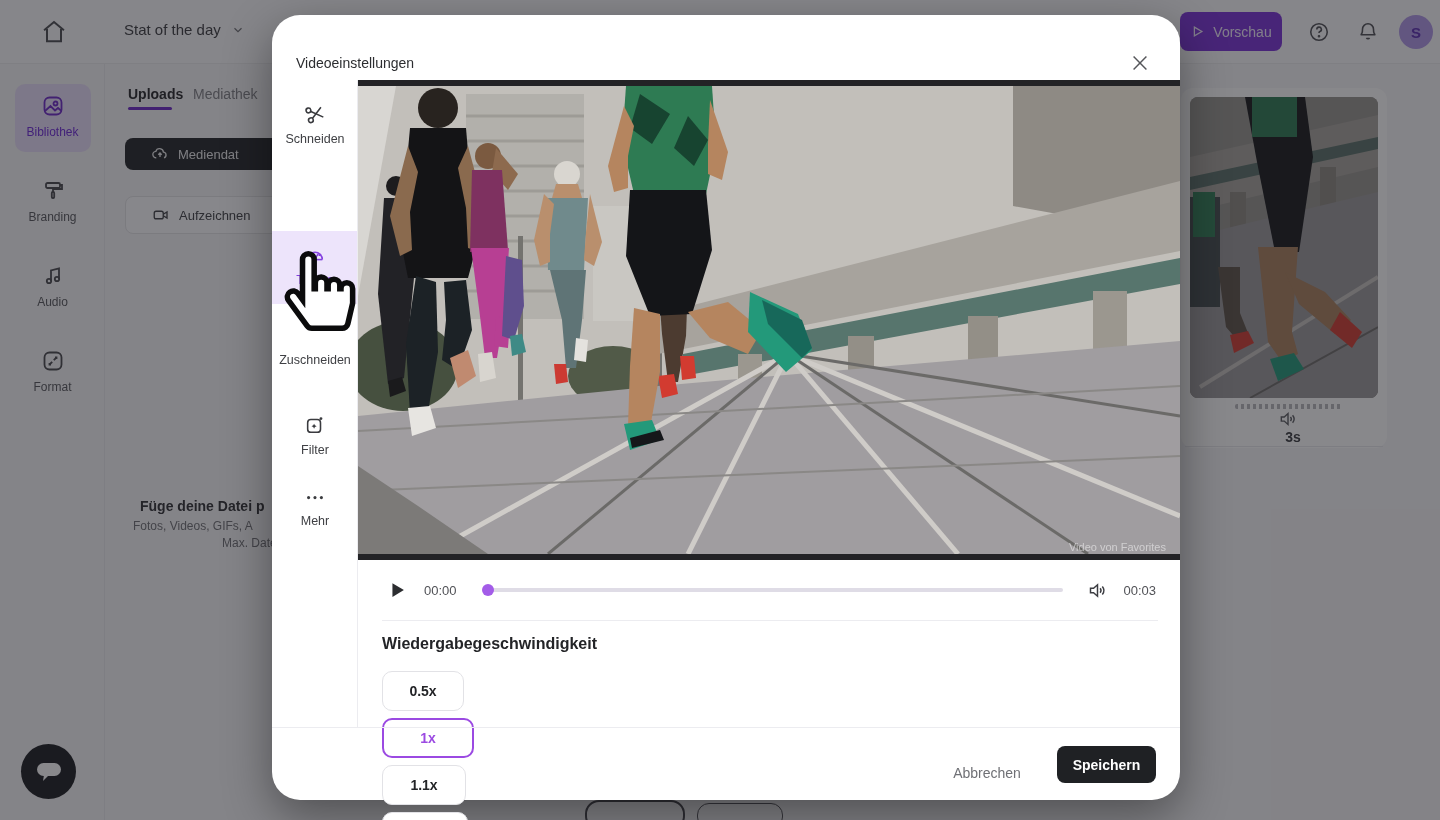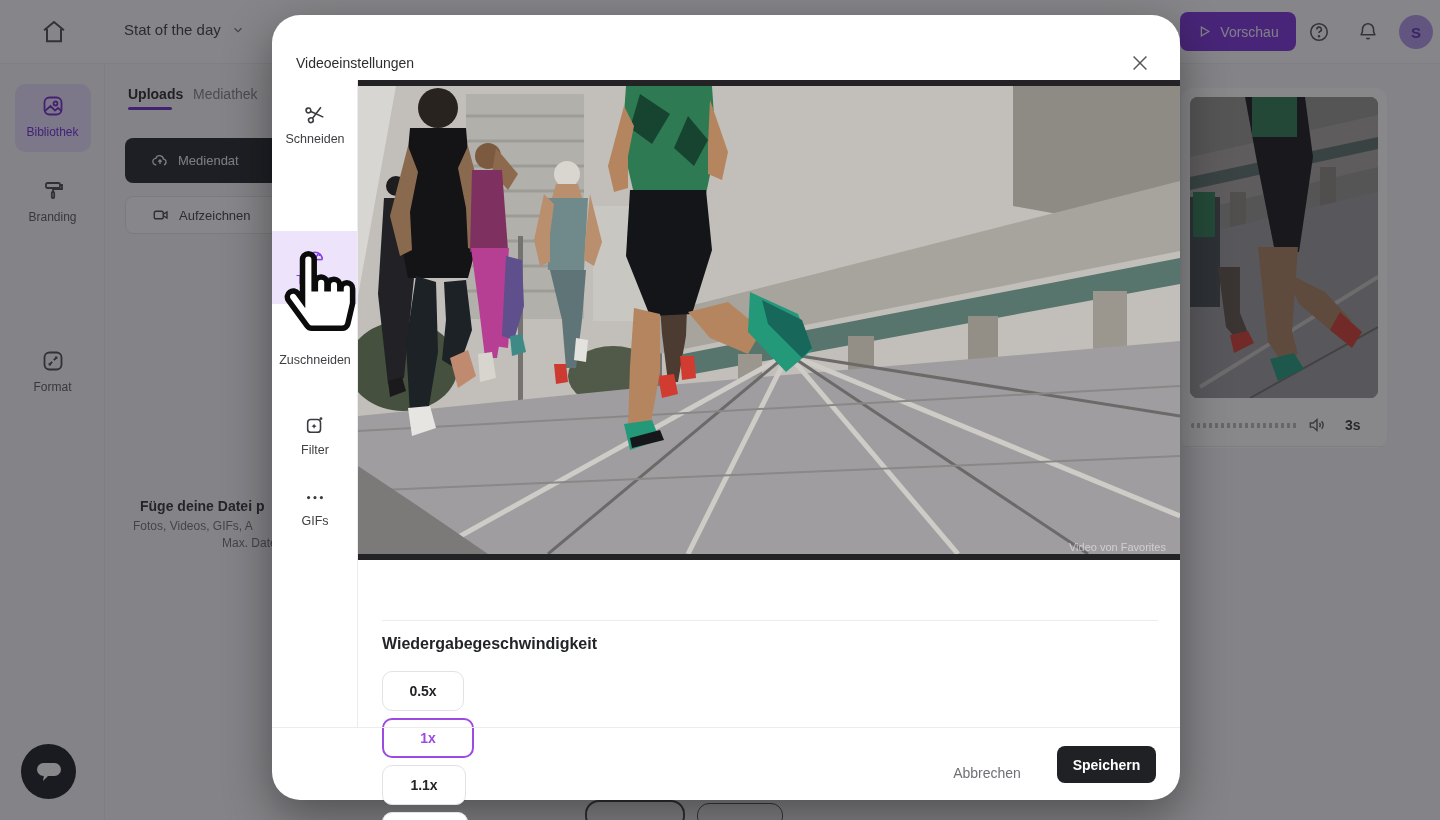--- a/index.html
+++ b/index.html
@@ -7,47 +7,47 @@
   body { font-family:"Liberation Sans", sans-serif; background:#f7f6f8; position:relative; }
   .abs { position:absolute; }
   svg { display:block; }
 
   
   #app { inset:0; z-index:0; }
   .topbar { left:0; top:0; width:1440px; height:64px; background:#fbfafc; border-bottom:1px solid #ececef; }
   .home-btn { left:40px; top:18px; width:28px; height:28px; color:#4a4b50; cursor:pointer; }
   .proj-title { left:124px; top:21px; font-size:15px; color:#3b3c40; display:flex; align-items:center; gap:10px; }
   .proj-title .chev { color:#6f7075; }
-  .btn-vorschau { left:1180px; top:12px; width:116px; height:39px; background:#7a30d8; border-radius:8px; color:#f1eafc;
+  .btn-vorschau { left:1180px; top:12px; width:102px; height:39px; background:#7a30d8; border-radius:8px; color:#f1eafc;
                   display:flex; align-items:center; justify-content:center; gap:8px; font-size:14px;text-align:center; }
   .icon-circle { top:21px; width:22px; height:22px; color:#4e4f54; }
   .avatar { left:1399px; top:15px; width:34px; height:34px; border-radius:50%; background:#af97e8; color:#5c2db3;
             font-size:15px; font-weight:bold; display:flex; align-items:center; justify-content:center; }
 
   .sidebar { left:0; top:64px; width:105px; height:756px; background:#f7f6f8; border-right:1px solid #ebebee; }
   .side-item { width:105px; text-align:center; color:#56575c; font-size:12px; }
   .side-item .ic { margin:0 auto 7px auto; width:24px; height:24px; color:#47484d; }
   .side-active-box { left:15px; top:20px; width:76px; height:68px; background:#e9defa; border-radius:10px; }
   .side-item.active .ic { color:#6d28c9; }
   .side-item.active .lbl { color:#6d28d9; }
 
   .tab { font-size:14px; color:#808186; }
   .tab.active { color:#26272a; font-weight:bold; }
   .tab-underline { left:128px; top:107px; width:44px; height:3px; border-radius:2px; background:#6d28c9; }
-  .btn-upload { left:125px; top:138px; width:175px; height:45px; background:#232528; border-radius:8px; color:#e8e8ea;
+  .btn-upload { left:125px; top:138px; width:175px; height:32px; background:#232528; border-radius:8px; color:#e8e8ea;
                 display:flex; align-items:center; padding-left:26px; gap:9px; font-size:13px; }
   .btn-record { left:125px; top:196px; width:175px; height:38px; background:#fdfdfe; border:1px solid #e3e3e7; border-radius:8px;
                 color:#3f4045; display:flex; align-items:center; padding-left:26px; gap:9px; font-size:13px; }
   .dz1 { left:140px; top:498px; font-size:14px; font-weight:bold; color:#2e2f33; white-space:nowrap; }
   .dz2 { left:133px; top:519px; font-size:12px; color:#6f7075; white-space:nowrap; }
   .dz3 { left:222px; top:536px; font-size:12px; color:#6f7075; white-space:nowrap; }
 
   .media-card { left:1181px; top:88px; width:206px; height:360px; background:#ffffff; border-radius:12px; }
   .media-thumb { left:9px; top:9px; width:188px; height:301px; border-radius:8px; overflow:hidden; background:#8f8d8a; }
-  .media-row { left:0; top:316px; width:206px; height:42px; display:flex; align-items:center; }
+  .media-row { left:0; top:316px; width:206px; height:42px; display:flex; align-items:center;flex-direction:column; }
   .wave-strip { margin-left:10px; width:108px; height:5px;
                 background:repeating-linear-gradient(90deg,#b9b8bd 0 3px, transparent 3px 6px); border-radius:2px; }
   .media-speaker { margin-left:8px; width:20px; height:20px; color:#5a5b60; }
   .media-dur { margin-left:18px; font-size:14px; font-weight:bold; color:#3a3b3f; }
   .media-divider { left:4px; top:358px; width:198px; height:1px; background:#e8e8ec; }
 
   .chat-bubble { left:21px; top:744px; width:55px; height:55px; border-radius:50%; background:#1b1d21;
                  display:flex; align-items:center; justify-content:center; }
   .ghost-pill1 { left:585px; top:800px; width:100px; height:30px; border:2px solid #46464d; border-radius:14px; }
   .ghost-pill2 { left:697px; top:803px; width:86px; height:26px; border:1px solid #55555c; border-radius:12px; }
@@ -152,20 +152,30 @@
     </div>
     <div class="side-item abs" style="top:115px">
       <div class="ic">
         <svg viewBox="0 0 24 24" fill="none" stroke="currentColor" stroke-width="1.8">
           <rect x="5" y="4" width="14" height="5" rx="1.5"></rect>
             <path d="M19 6h2v4h-9v3"></path>
             <rect x="10.8" y="13" width="2.4" height="6" rx="1"></rect>
         </svg>
       </div>
       <div class="lbl">Branding</div>
+    </div>
+    <div class="side-item abs" style="top:200px">
+      <div class="ic">
+        <svg viewBox="0 0 24 24" fill="none" stroke="currentColor" stroke-width="1.8">
+          <path d="M10 17V6.5l8-2V15"></path>
+            <circle cx="8" cy="17" r="2.2"></circle>
+            <circle cx="16" cy="15" r="2.2"></circle>
+        </svg>
+      </div>
+      <div class="lbl">Audio</div>
     </div>
     <div class="side-item abs" style="top:285px">
       <div class="ic">
         <svg viewBox="0 0 24 24" fill="none" stroke="currentColor" stroke-width="1.8">
           <rect x="3.5" y="3.5" width="17" height="17" rx="5"></rect>
             <path d="M14 8.5h1.5V10M10 15.5H8.5V14M15.5 8.5 12.8 11.2M8.5 15.5l2.7-2.7"></path>
         </svg>
       </div>
       <div class="lbl">Format</div>
     </div>
@@ -290,21 +300,21 @@
       <div>Filter</div>
     </div>
     <div class="mnav-item abs" style="top:413px">
       <div class="ic" style="height:14px">
         <svg viewBox="0 0 24 10" fill="currentColor">
           <circle cx="5" cy="5" r="1.7"></circle>
             <circle cx="12" cy="5" r="1.7"></circle>
             <circle cx="19" cy="5" r="1.7"></circle>
         </svg>
       </div>
-      <div>GIFs</div>
+      <div>Mehr</div>
     </div>
   </div>
 
   <div class="player abs">
     <svg viewBox="0 0 822 468" width="822" height="468" style="position:absolute; left:0; top:6px" preserveAspectRatio="none">
       <rect width="822" height="468" fill="#c2bfba"></rect>
       <rect x="108" y="8" width="118" height="225" fill="#b2b0ab"></rect>
       <g stroke="#9d9b96" stroke-width="3">
         <line x1="108" y1="30" x2="226" y2="30"></line>
           <line x1="108" y1="55" x2="226" y2="55"></line>
@@ -412,20 +422,38 @@
         <path d="M266 338 l28 -4 8 20 -30 10z" fill="#23997a"></path>
         <path d="M272 352 l30 -8 4 10 -32 8z" fill="#15171a"></path>
         <path d="M330 226 l40 -10 34 28 -14 24 -38 -16z" fill="#b5855f"></path>
         <path d="M392 206 l48 22 14 36 -26 22 -38 -40z" fill="#23997a"></path>
         <path d="M404 214 l40 20 10 28 -10 10 -34 -34z" fill="#17685a"></path>
       </g>
     </svg>
     <div class="watermark abs">Video von Favorites</div>
   </div>
 
+  <div class="controls abs">
+    <div class="play-btn">
+      <svg viewBox="0 0 24 24" fill="currentColor">
+        <path d="M7 4.5 L19.5 12 L7 19.5 Z"></path>
+      </svg>
+    </div>
+    <div class="time-cur">00:00</div>
+    <div class="track">
+      <div class="knob"></div>
+    </div>
+    <div class="vol-btn">
+      <svg viewBox="0 0 24 24" fill="none" stroke="currentColor" stroke-width="1.7">
+        <path d="M4 9.5v5h3.5L12 18.5v-13L7.5 9.5H4z"></path>
+          <path d="M15 9.5a4 4 0 0 1 0 5M17.5 7.5a7 7 0 0 1 0 9"></path>
+      </svg>
+    </div>
+    <div class="time-tot">00:03</div>
+  </div>
 
   <div class="divider1 abs"></div>
   <div class="speed-heading abs">Wiedergabegeschwindigkeit</div>
 
   <div class="speed-row abs">
     <div class="speed-btn w1">0.5x</div>
     <div class="speed-btn w2 selected">1x</div>
     <div class="speed-btn w3">1.1x</div>
     <div class="speed-btn w4">1.5x</div>
     <div class="speed-btn w5">2x</div>

